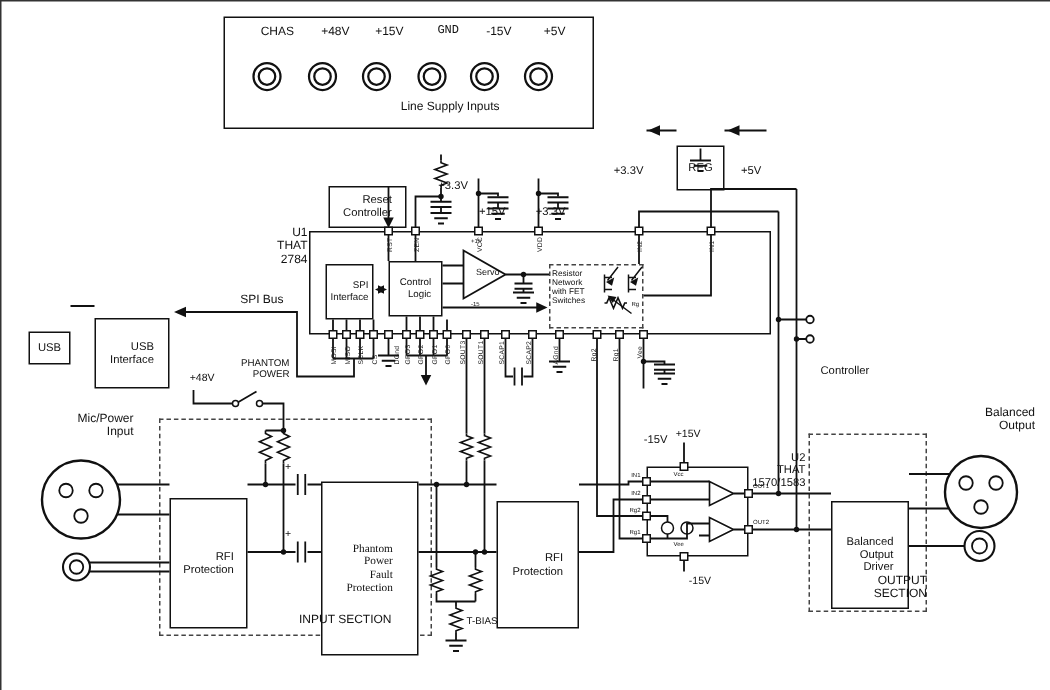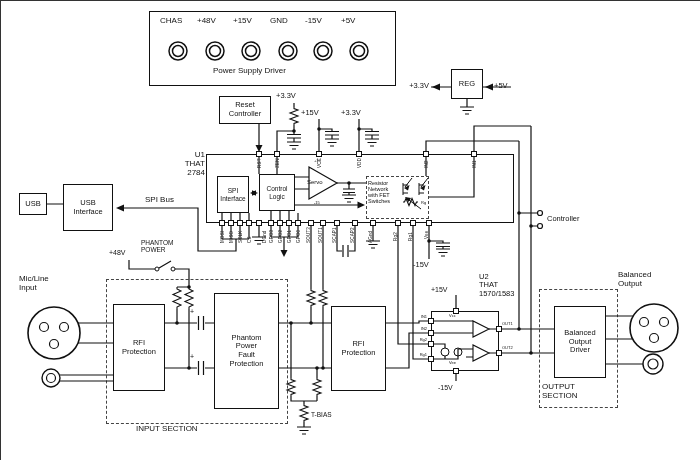--- a/index.html
+++ b/index.html
@@ -1,25 +1,25 @@
 <!DOCTYPE html>
 <html><head>
 <meta charset="utf-8">
 <style>
   html,body{margin:0;padding:0;background:#e8e8e8;}
   #stage{position:relative;width:700px;height:460px;background:#fff;border:1px solid #333;
          font-family:"Liberation Sans","DejaVu Sans",sans-serif;color:#111;overflow:hidden;margin:0 auto;}
   .box{position:absolute;box-sizing:border-box;border:1.5px solid #111;background:#fff;
-       display:flex;align-items:center;justify-content:center;text-align:center;
+       display:flex;align-items:center;justify-content:center;text-align:right;
        white-space:pre-line;line-height:1.15;}
   .dash{position:absolute;box-sizing:border-box;border:1.2px dashed #444;background:transparent;}
   .lbl{position:absolute;font-size:8px;line-height:1.12;white-space:pre-line;color:#111;}
-  .c{text-align:left;}
+  .c{text-align:right;}
   .r{text-align:right;}
-  .s75{font-size:7.5px;} .s7{font-size:7px;} .s65{font-size:6.5px;} .s6{font-size:6px;}
+  .s75{font-size:7.5px;margin-top:28px;} .s7{font-size:7px;} .s65{font-size:6.5px;} .s6{font-size:6px;}
   .s55{font-size:5.5px;} .s4{font-size:4px;}
   .vpin{position:absolute;font-size:4.5px;line-height:1;white-space:nowrap;
         transform:rotate(-90deg);transform-origin:0 0;color:#222;letter-spacing:.2px;}
   svg.wires{position:absolute;left:0;top:0;pointer-events:none;}
 </style>
 </head>
 <body>
 
 <div id="stage">
 
@@ -32,21 +32,21 @@
 Interface</div>
   <div class="box s65" style="left:258px;top:173px;width:36px;height:37px;">Control
 Logic</div>
   <div class="dash" style="left:365px;top:175px;width:63px;height:43px;"></div>
   <div class="box s75" style="left:18px;top:192px;width:28px;height:22px;">USB</div>
   <div class="box s75" style="left:62px;top:183px;width:50px;height:47px;">USB
 Interface</div>
   <div class="dash" style="left:105px;top:278px;width:182px;height:145px;"></div>
   <div class="box s75" style="left:112px;top:303px;width:52px;height:87px;">RFI
 Protection</div>
-  <div class="box s75" style="left:213px;top:292px;width:65px;height:116px;">Phantom
+  <div class="box s75" style="left:213px;top:292px;width:65px;height:116px;font-family:Liberation Serif, serif;">Phantom
 Power
 Fault
 Protection</div>
   <div class="box s75" style="left:330px;top:305px;width:55px;height:85px;">RFI
 Protection</div>
   <div class="box" style="left:430px;top:310px;width:68px;height:60px;"></div>
   <div class="dash" style="left:538px;top:288px;width:79px;height:119px;"></div>
   <div class="box s75" style="left:553px;top:305px;width:52px;height:72px;">Balanced
 Output
 Driver</div>
@@ -251,24 +251,24 @@
     </g>
     <g fill="#fff" stroke="#111" stroke-width="1.2">
       <circle cx="539" cy="212" r="2.5"></circle>
         <circle cx="539" cy="225" r="2.5"></circle>
     </g>
   </svg>
 
   <div class="lbl c" style="left:159px;top:16px;width:36px;">CHAS</div>
   <div class="lbl c" style="left:196px;top:16px;width:36px;">+48V</div>
   <div class="lbl c" style="left:232px;top:16px;width:36px;">+15V</div>
-  <div class="lbl c" style="left:269px;top:16px;width:36px;">GND</div>
+  <div class="lbl c" style="left:269px;top:16px;width:36px;font-family:Liberation Mono, monospace;">GND</div>
   <div class="lbl c" style="left:304px;top:16px;width:36px;">-15V</div>
   <div class="lbl c" style="left:340px;top:16px;width:36px;">+5V</div>
-  <div class="lbl c" style="left:212px;top:66px;width:120px;">Power Supply Driver</div>
+  <div class="lbl c" style="left:212px;top:66px;width:120px;">Line Supply Inputs</div>
 
   <div class="lbl r s75" style="left:396px;top:81px;width:32px;">+3.3V</div>
   <div class="lbl s75" style="left:493px;top:81px;width:30px;">+5V</div>
 
   <div class="lbl c s75" style="left:275px;top:91px;width:36px;">+3.3V</div>
   <div class="lbl c s75" style="left:300px;top:108px;width:36px;">+15V</div>
   <div class="lbl c s75" style="left:340px;top:108px;width:36px;">+3.3V</div>
   <div class="lbl c s75" style="left:412px;top:260px;width:32px;">-15V</div>
 
   <div class="lbl r" style="left:158px;top:150px;width:46px;">U1
@@ -309,23 +309,23 @@
   <span class="vpin" style="left:393px;top:240px;">Rg2</span>
   <span class="vpin" style="left:408px;top:240px;">Rg1</span>
   <span class="vpin" style="left:424px;top:238px;">Vee</span>
 
   <div class="lbl c" style="left:144px;top:195px;width:44px;">SPI Bus</div>
 
   <div class="lbl c s7" style="left:108px;top:248px;width:34px;">+48V</div>
   <div class="lbl c s65" style="left:140px;top:238px;width:52px;">PHANTOM
 POWER</div>
 
-  <div class="lbl c" style="left:18px;top:274px;width:70px;">Mic/Line
+  <div class="lbl c" style="left:18px;top:274px;width:70px;">Mic/Power
 Input</div>
-  <div class="lbl c" style="left:135px;top:408px;width:125px;margin-top:16px;">INPUT SECTION</div>
+  <div class="lbl c" style="left:135px;top:408px;width:125px;">INPUT SECTION</div>
   <div class="lbl s7" style="left:189px;top:307px;">+</div>
   <div class="lbl s7" style="left:189px;top:352px;">+</div>
   <div class="lbl s65" style="left:310px;top:410px;">T-BIAS</div>
 
   <div class="lbl c s75" style="left:478px;top:272px;width:58px;">U2
 THAT
 1570/1583</div>
   <div class="lbl c s7" style="left:430px;top:285px;width:36px;">+15V</div>
   <div class="lbl c s7" style="left:437px;top:383px;width:36px;">-15V</div>
   <span class="lbl r s4" style="left:406px;top:314px;width:20px;">IN1</span>

